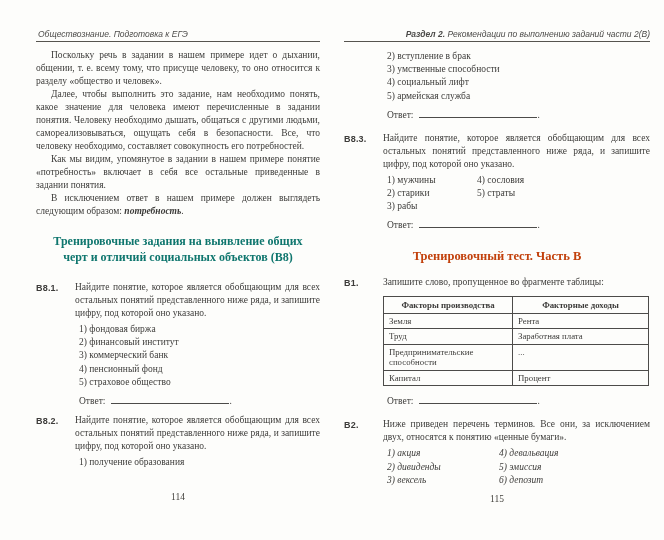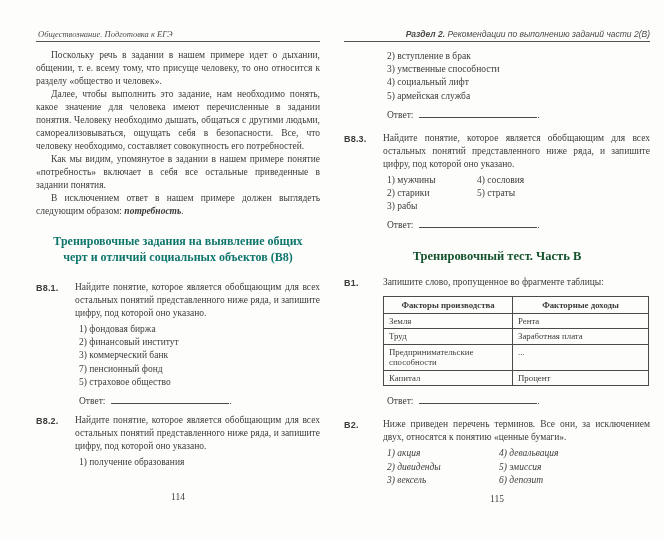--- a/index.html
+++ b/index.html
@@ -16,41 +16,41 @@
   .page-right { left:344px; width:306px; }
 
   .running-head {
     font-family:"Liberation Sans", sans-serif;
     font-style:italic;
     font-size:8.5px;
     color:#4c4b49;
     padding-top:29px;
     white-space:nowrap;
   }
-  .running-head.left  { text-align:left; padding-left:2px;font-family:Liberation Serif, serif; }
+  .running-head.left  { text-align:left; padding-left:2px; }
   .running-head.right { text-align:right; }
   .running-head .rh-bold { font-weight:bold; }
   .head-rule { border-bottom:1.2px solid #56544f; margin-top:2px; }
 
   .body-text { font-size:9.5px; line-height:13px; text-align:justify; margin-top:7px; }
   .body-text p { margin:0; text-indent:15px; }
   .term-bold { font-weight:bold; font-style:italic; }
 
   .section-heading {
     font-weight:bold;
     font-size:12px; line-height:16px;
     text-align:center;
     color:#0f766e;
     margin:15px 4px 0 4px;
   }
   .test-heading {
     font-weight:bold;
     font-size:12.5px; line-height:16px;
     text-align:center;
-    color:#14532d;
+    color:#c2410c;
     margin:16px 0 0 0;
   }
 
   .task { display:flex; font-size:9.5px; line-height:13px; }
   .task-label {
     flex:0 0 39px;
     font-family:"Liberation Sans", sans-serif;
     font-weight:bold;
     font-size:9px;
     letter-spacing:0.2px;
@@ -125,21 +125,21 @@
     <div class="section-heading">Тренировочные задания на выявление общих черт и отличий социальных объектов (В8)</div>
 
     <div class="task mt16">
       <div class="task-label">В8.1.</div>
       <div class="task-body">
         <p class="task-text">Найдите понятие, которое является обобщающим для всех остальных понятий представленного ниже ряда, и запишите цифру, под которой оно указано.</p>
         <div class="items">
           <div class="item">1) фондовая биржа</div>
           <div class="item">2) финансовый институт</div>
           <div class="item">3) коммерческий банк</div>
-          <div class="item">7) пенсионный фонд</div>
+          <div class="item">4) пенсионный фонд</div>
           <div class="item">5) страховое общество</div>
         </div>
         <div class="answer-line"><span>Ответ:</span><span class="answer-rule"></span><span>.</span></div>
       </div>
     </div>
 
     <div class="task mt6">
       <div class="task-label">В8.2.</div>
       <div class="task-body">
         <p class="task-text">Найдите понятие, которое является обобщающим для всех остальных понятий представленного ниже ряда, и запишите цифру, под которой оно указано.</p>

